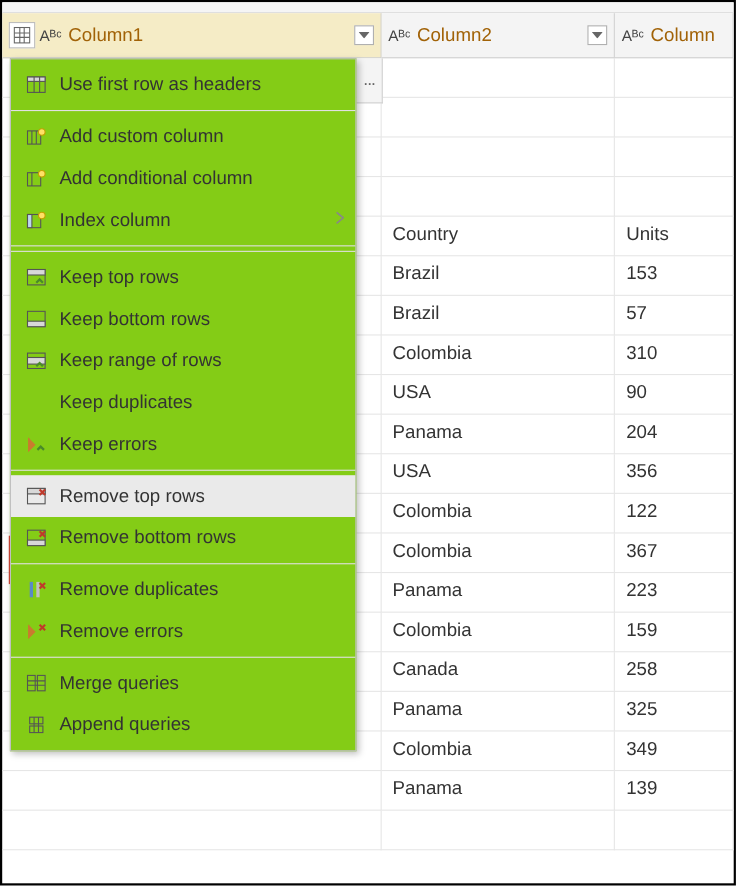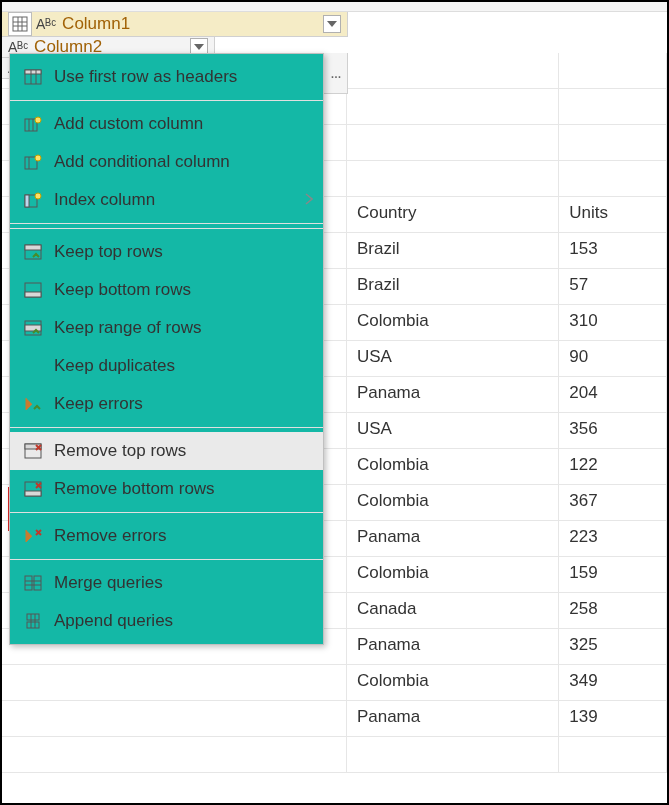--- a/index.html
+++ b/index.html
@@ -18,21 +18,20 @@
     height: 10px;
     background: #f5f5f5;
     border-bottom: 1px solid #ddd;
   }
   .table-area {
     position: relative;
   }
   .col-headers {
     display: flex;
     height: 41px;
-    flex-direction: column;
   }
   .col-header {
     display: flex;
     align-items: center;
     background: #f4f4f4;
     border-right: 1px solid #d0d0d0;
     border-bottom: 1px solid #d0d0d0;
     padding: 0 6px;
     position: relative;
   }
@@ -87,21 +86,21 @@
     white-space: nowrap;
   }
   .c1 { width: 346px; }
   .c2 { width: 213px; }
   .c3 { width: 108px; }
   .menu {
     position: absolute;
     top: 51px;
     left: 7px;
     width: 315px;
-    background: #14b8a6;
+    background: #84cc16;
     border: 1px solid #c0c0c0;
     box-shadow: 2px 2px 6px rgba(0,0,0,0.25);
     padding: 4px 0;
     z-index: 10;
   }
   .ellipsis-tab {
     position: absolute;
     top: 51px;
     left: 322px;
     width: 24px;
@@ -411,20 +410,31 @@
           <line x1="12" y1="2" x2="17" y2="7" stroke="#c0392b" stroke-width="2"></line>
           <line x1="17" y1="2" x2="12" y2="7" stroke="#c0392b" stroke-width="2"></line>
         </svg>
       </span>
     <span class="mlabel">Remove bottom rows</span>
   </div>
   <div class="msep"></div>
   <div class="mitem">
     <span class="micon">
         <svg width="18" height="16">
+          <rect x="3" y="1" width="3" height="14" fill="#5a8ac6"></rect>
+          <rect x="9" y="1" width="3" height="14" fill="#c0c0c0"></rect>
+          <line x1="12" y1="2" x2="17" y2="7" stroke="#c0392b" stroke-width="2"></line>
+          <line x1="17" y1="2" x2="12" y2="7" stroke="#c0392b" stroke-width="2"></line>
+        </svg>
+      </span>
+    <span class="mlabel">Remove duplicates</span>
+  </div>
+  <div class="mitem">
+    <span class="micon">
+        <svg width="18" height="16">
           <polyline points="2,2 2,14 8,8" fill="#c97b2f" stroke="#c97b2f"></polyline>
           <line x1="12" y1="2" x2="17" y2="7" stroke="#c0392b" stroke-width="2"></line>
           <line x1="17" y1="2" x2="12" y2="7" stroke="#c0392b" stroke-width="2"></line>
         </svg>
       </span>
     <span class="mlabel">Remove errors</span>
   </div>
   <div class="msep"></div>
   <div class="mitem">
     <span class="micon">

